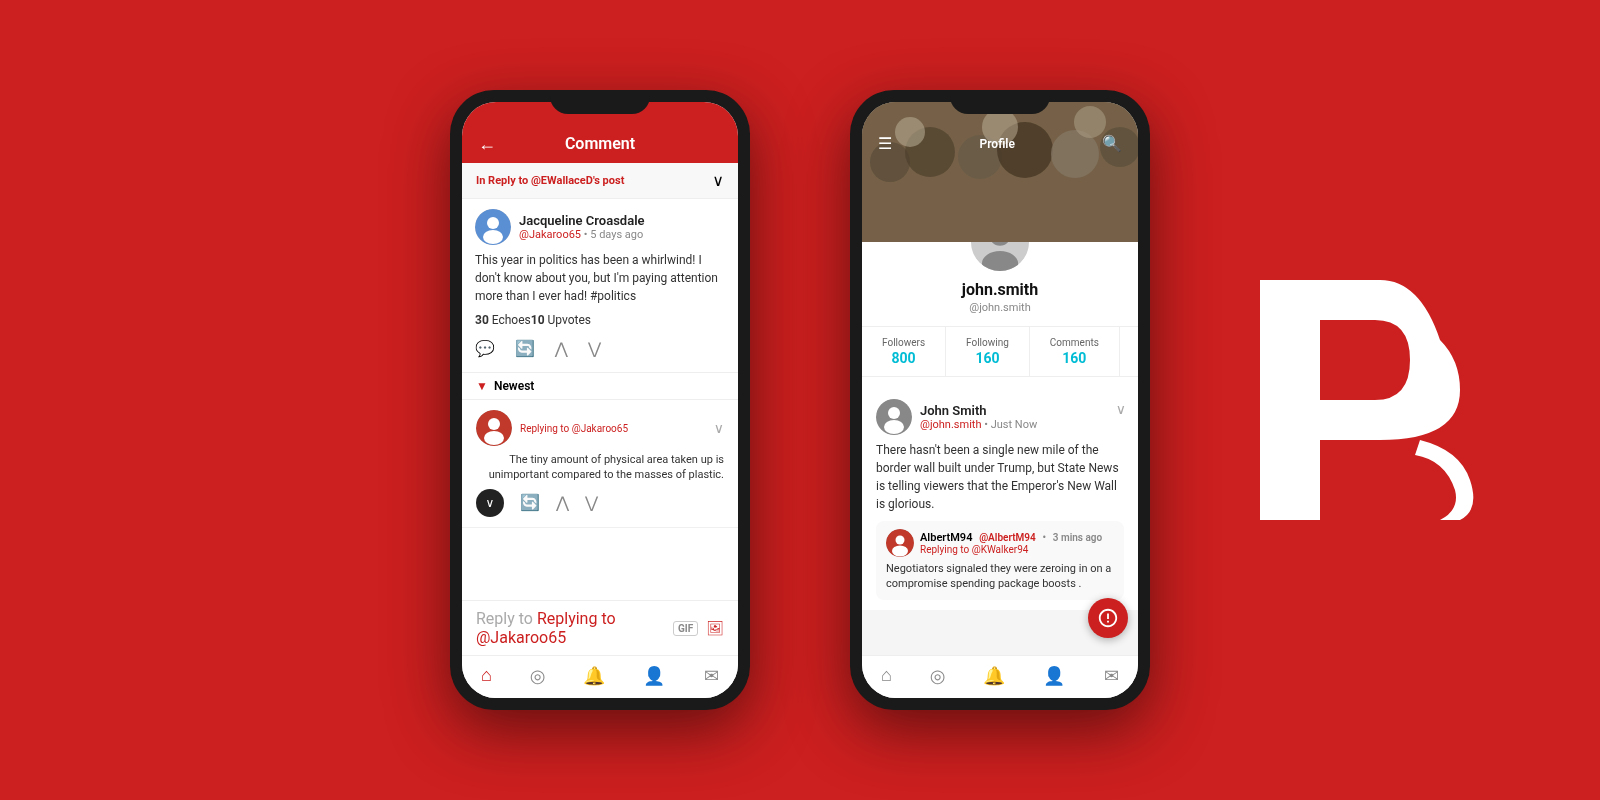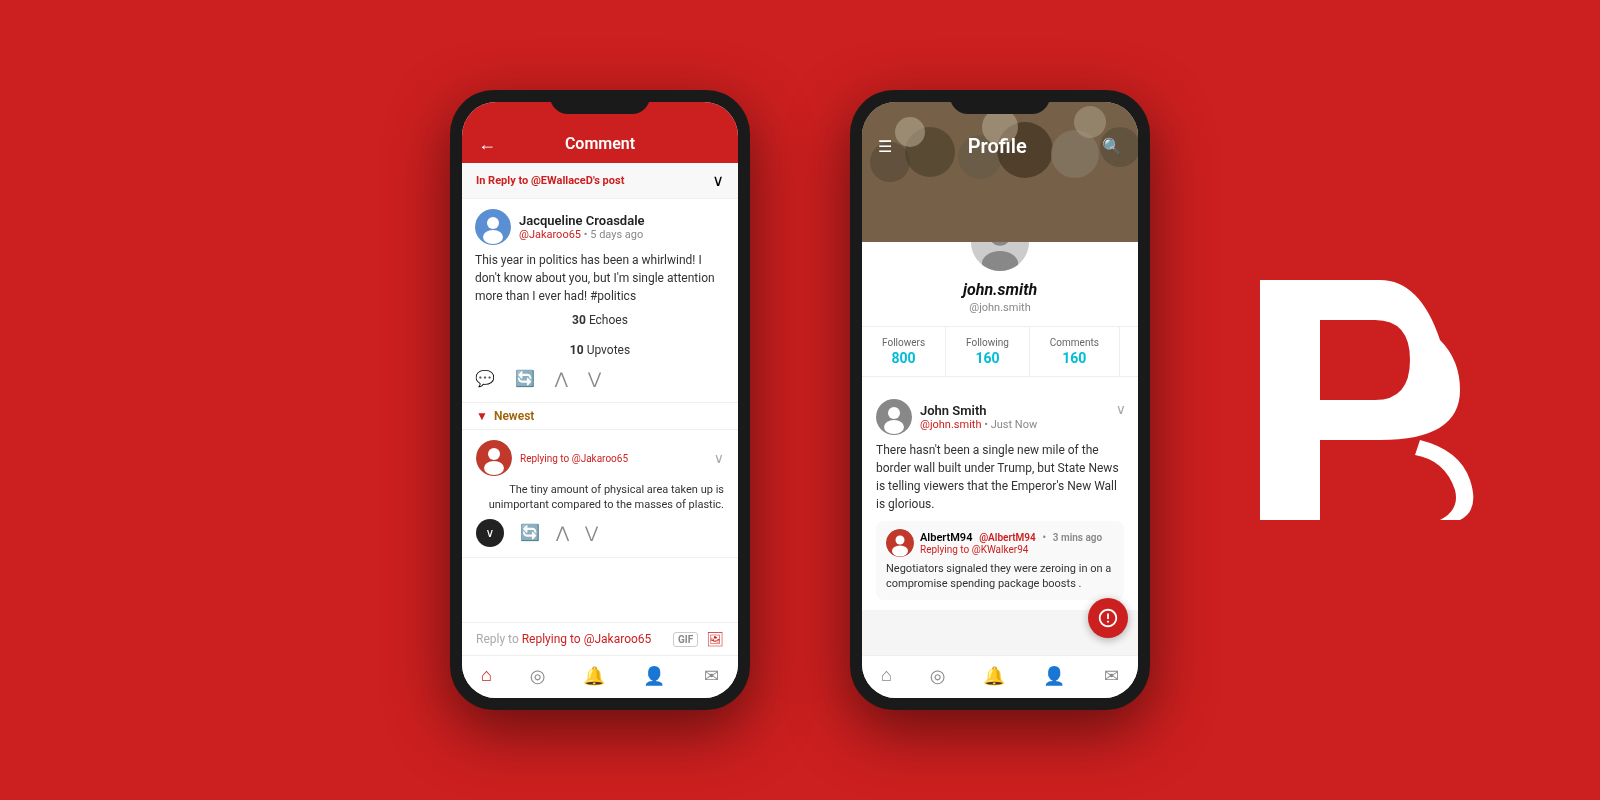--- a/index.html
+++ b/index.html
@@ -142,23 +142,21 @@
     .post-text {
       font-size: 12px;
       color: #333;
       line-height: 1.5;
       margin-bottom: 8px;
     }
 
     .stats-row {
       display: flex;
       align-items: center;
-      gap: 16px;
       margin-bottom: 8px;
-      flex-direction: column;
     }
     .stat-item {
       font-size: 12px;
       color: #333;
     }
     .stat-item strong {
       font-weight: 700;
     }
 
     .actions-row {
@@ -175,21 +173,21 @@
     .filter-row {
       display: flex;
       align-items: center;
       gap: 6px;
       padding: 6px 14px;
       border-bottom: 1px solid #eee;
       background: #fff;
       flex-shrink: 0;
     }
     .filter-icon { color: #cc1f1f; font-size: 12px; }
-    .filter-label { font-size: 12px; font-weight: 600; color: #a16207; }
+    .filter-label { font-size: 12px; font-weight: 600; color: #000000; }
 
     .comments-list {
       flex: 1;
       overflow: hidden;
     }
 
     .comment-item {
       padding: 10px 14px;
       border-bottom: 1px solid #f0f0f0;
     }
@@ -220,21 +218,21 @@
 
     .reply-input-bar {
       border-top: 1px solid #eee;
       padding: 8px 14px;
       display: flex;
       align-items: center;
       justify-content: space-between;
       flex-shrink: 0;
     }
     .reply-placeholder {
-      font-size: 12px;
+      font-size: 16px;
       color: #aaa;
     }
     .reply-placeholder span { color: #cc1f1f; }
     .reply-actions {
       display: flex;
       gap: 8px;
       align-items: center;
     }
     .gif-btn {
       font-size: 10px;
@@ -275,21 +273,21 @@
       left: 0;
       right: 0;
       padding: 32px 16px 10px;
       display: flex;
       align-items: center;
       justify-content: space-between;
       z-index: 5;
     }
     .profile-header-bar .title {
       color: white;
-      font-size: 20px;
+      font-size: 12px;
       font-weight: 600;
     }
     .header-icon { color: white; font-size: 16px; }
 
     .profile-avatar-section {
       display: flex;
       flex-direction: column;
       align-items: center;
       padding: 0 0 12px;
       background: #fff;
@@ -305,21 +303,20 @@
       overflow: hidden;
       display: flex;
       align-items: center;
       justify-content: center;
     }
     .profile-name {
       font-size: 16px;
       font-weight: 700;
       color: #111;
       margin-top: 6px;
-      font-style: italic;
     }
     .profile-handle {
       font-size: 11px;
       color: #888;
       margin-top: 2px;
     }
     .profile-stats {
       display: flex;
       gap: 0;
       margin-top: 12px;
@@ -461,21 +458,21 @@
             </div>
             <div class="user-info">
               <div class="name">Jacqueline Croasdale</div>
               <div class="handle-time">
                 <span class="handle">@Jakaroo65</span>
                 <span> • </span>
                 <span>5 days ago</span>
               </div>
             </div>
           </div>
-          <div class="post-text">This year in politics has been a whirlwind! I don't know about you, but I'm single attention more than I ever had! #politics</div>
+          <div class="post-text">This year in politics has been a whirlwind! I don't know about you, but I'm paying attention more than I ever had! #politics</div>
           <div class="stats-row">
             <span class="stat-item"><strong>30</strong> <span>Echoes</span></span>
             <span class="stat-item"><strong>10</strong> <span>Upvotes</span></span>
           </div>
           <div class="actions-row">
             <span class="action-icon">💬</span>
             <span class="action-icon">🔄</span>
             <span class="action-icon">⋀</span>
             <span class="action-icon">⋁</span>
           </div>

